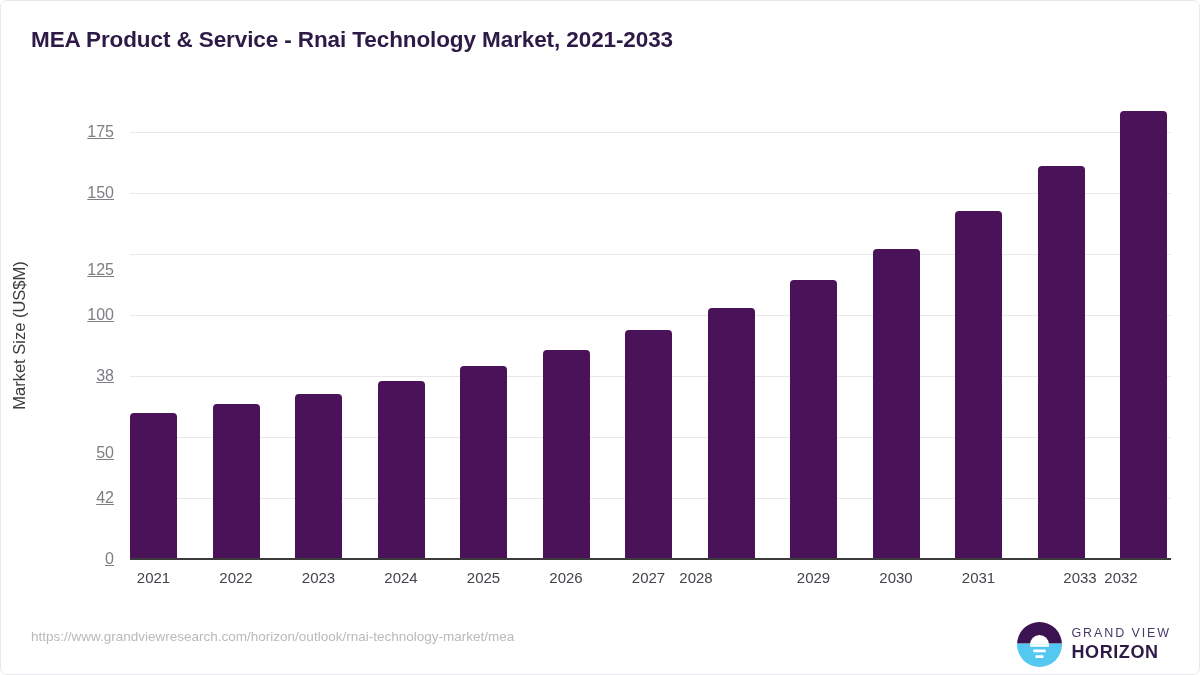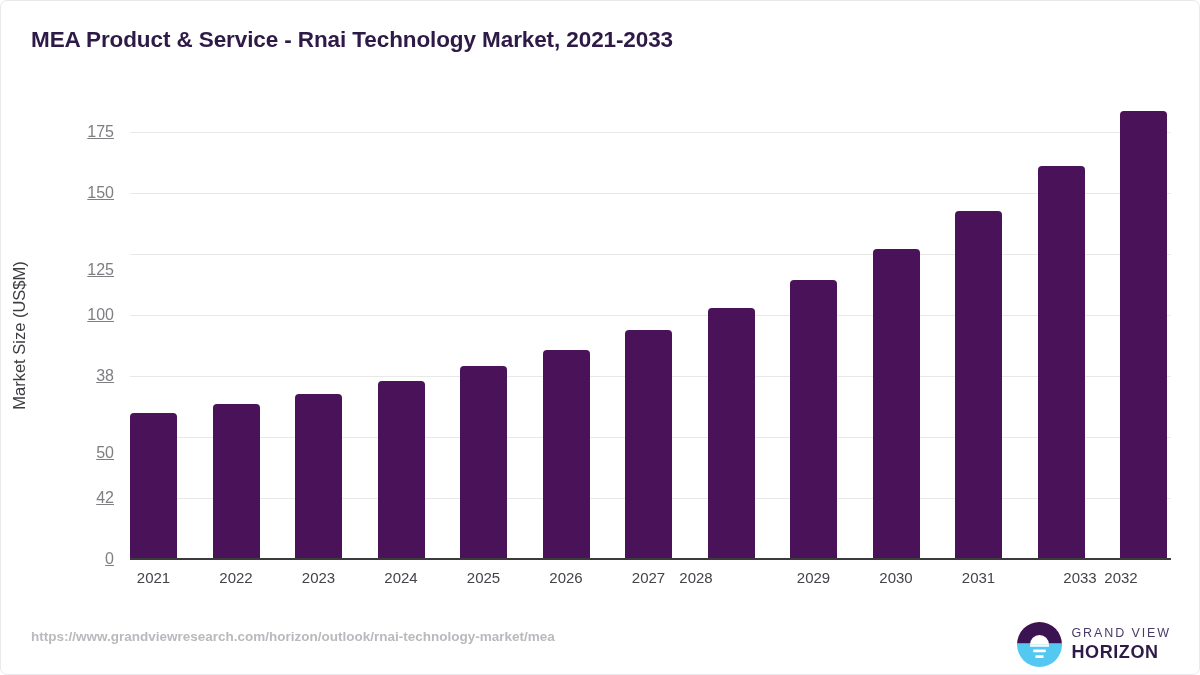--- a/index.html
+++ b/index.html
@@ -111,21 +111,20 @@
   }
 
   
   #source-url {
     position: absolute;
     left: 30px;
     top: 628px;
     font-size: 13.5px;
     color: #b9b9be;
     white-space: nowrap;
-    font-weight: bold;
   }
   #logo {
     position: absolute;
     right: 28px;
     top: 620px;
     height: 46px;
     display: flex;
     align-items: center;
     gap: 9px;
   }

